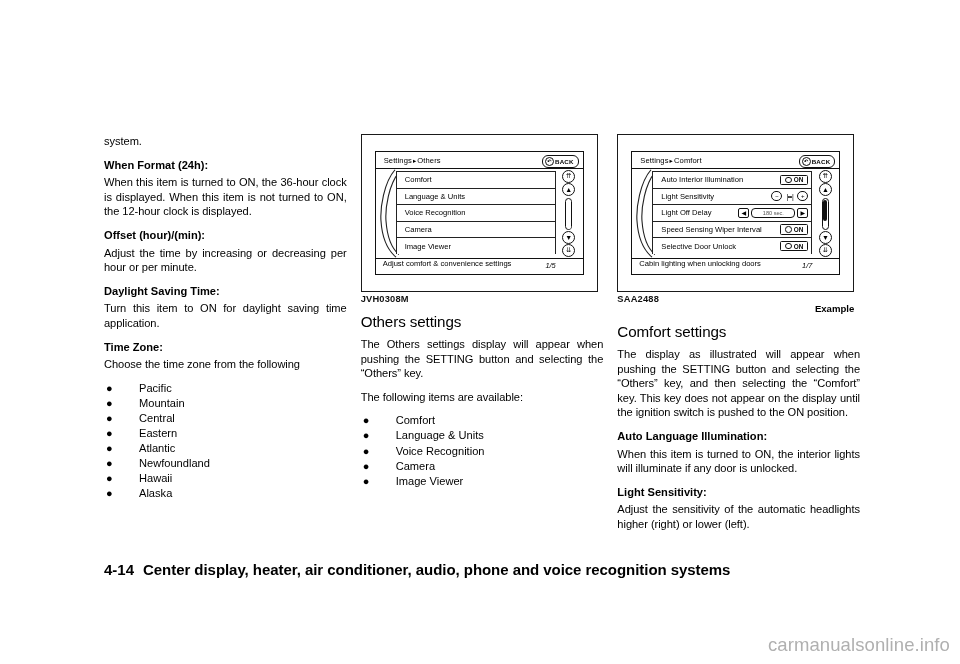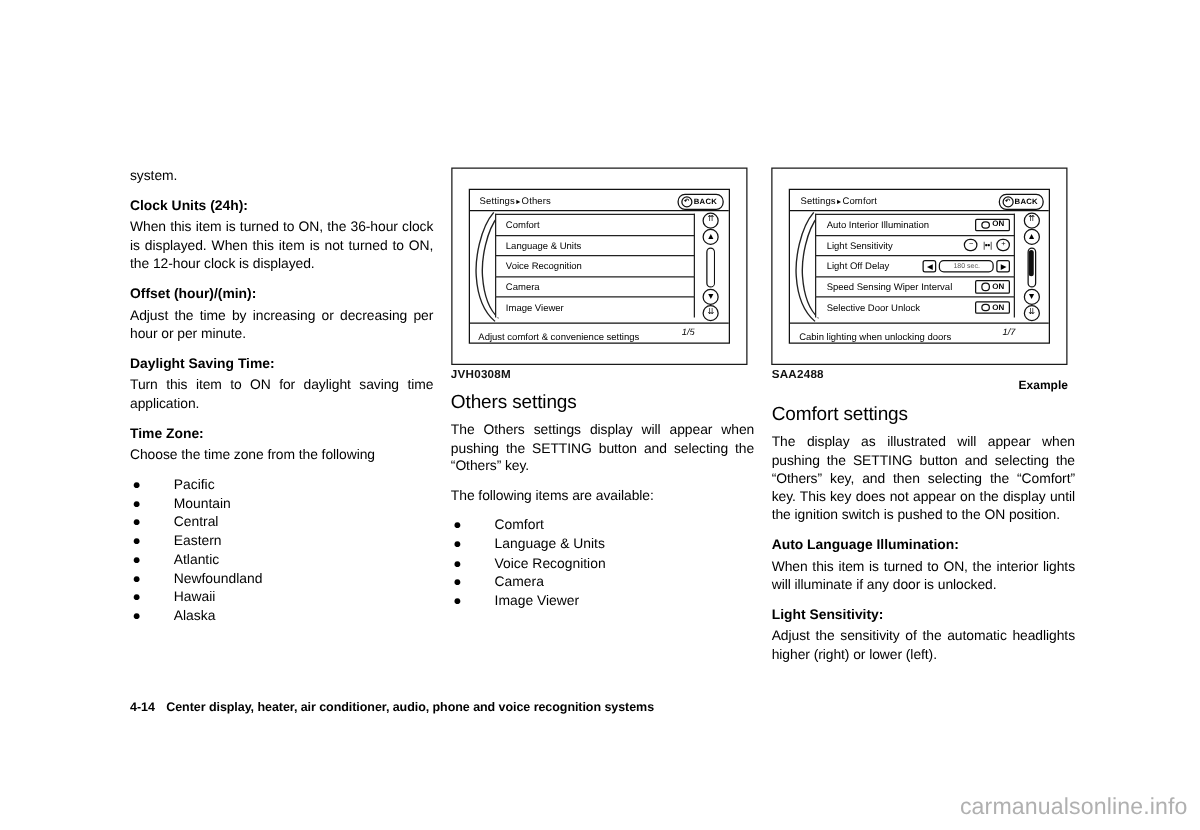--- a/index.html
+++ b/index.html
@@ -159,21 +159,21 @@
     left: 0; right: 0;
     top: 17px;
     bottom: 16px;
   }
   .screen-status {
     position: absolute;
     left: 0; right: 0; bottom: 0;
     height: 16px;
     border-top: 1.3px solid #111;
     display: flex;
-    align-items: flex-end;
+    align-items: flex-start;
     padding-left: 7px;
     font-size: 7.6px;
     box-sizing: border-box;
   }
 
   
   .curve {
     position: absolute;
     left: 3px;
     top: 0;
@@ -297,21 +297,21 @@
     left: 0.5px; right: 0.5px;
     background: #111;
     border-radius: 3px;
   }
 
   
   .footer {
     position: absolute;
     left: 104px;
     top: 561px;
-    font-size: 10px;
+    font-size: 15px;
     font-weight: bold;
     letter-spacing: -0.05px;
   }
   .footer .pno { margin-right: 9px; letter-spacing: 0px; }
 
   .watermark {
     position: absolute;
     right: 10px;
     bottom: 8px;
     font-size: 18.5px;
@@ -323,21 +323,21 @@
 </head>
 <body>
 
 <div class="page">
 
   <div class="columns">
 
     <div class="col">
       <p class="ptext">system.</p>
 
-      <h3 class="subhead">Clock Units (24h):</h3>
+      <h3 class="subhead">When Format (24h):</h3>
       <p class="ptext">When this item is turned to ON, the 36-hour clock is displayed. When this item is not turned to ON, the 12-hour clock is displayed.</p>
 
       <h3 class="subhead">Offset (hour)/(min):</h3>
       <p class="ptext">Adjust the time by increasing or decreasing per hour or per minute.</p>
 
       <h3 class="subhead">Daylight Saving Time:</h3>
       <p class="ptext">Turn this item to ON for daylight saving time application.</p>
 
       <h3 class="subhead">Time Zone:</h3>
       <p class="ptext">Choose the time zone from the following</p>

